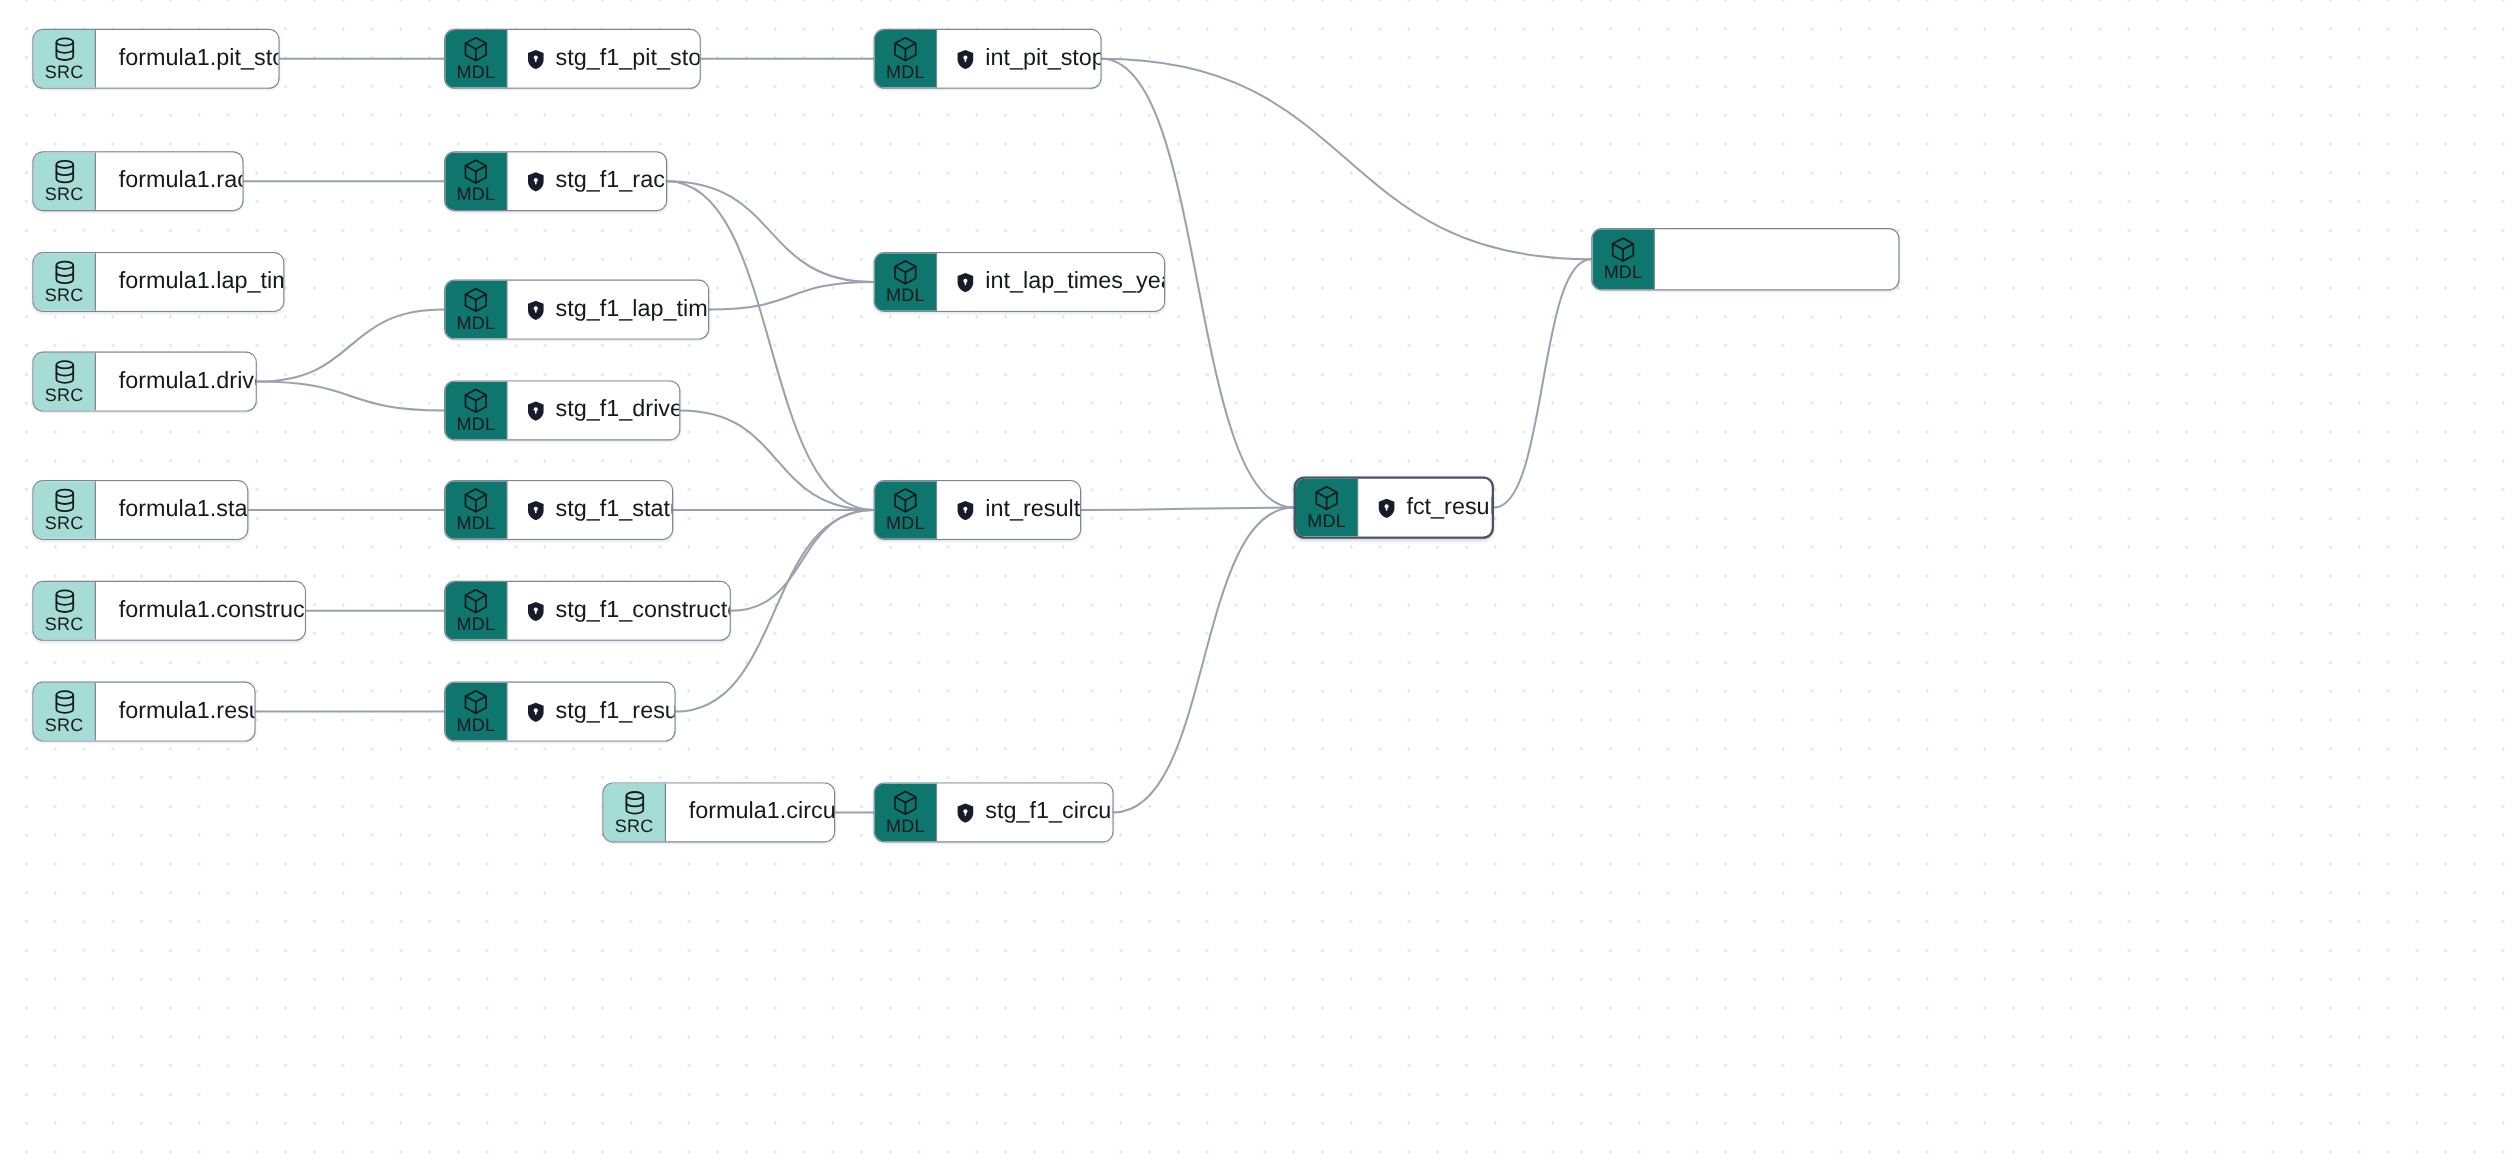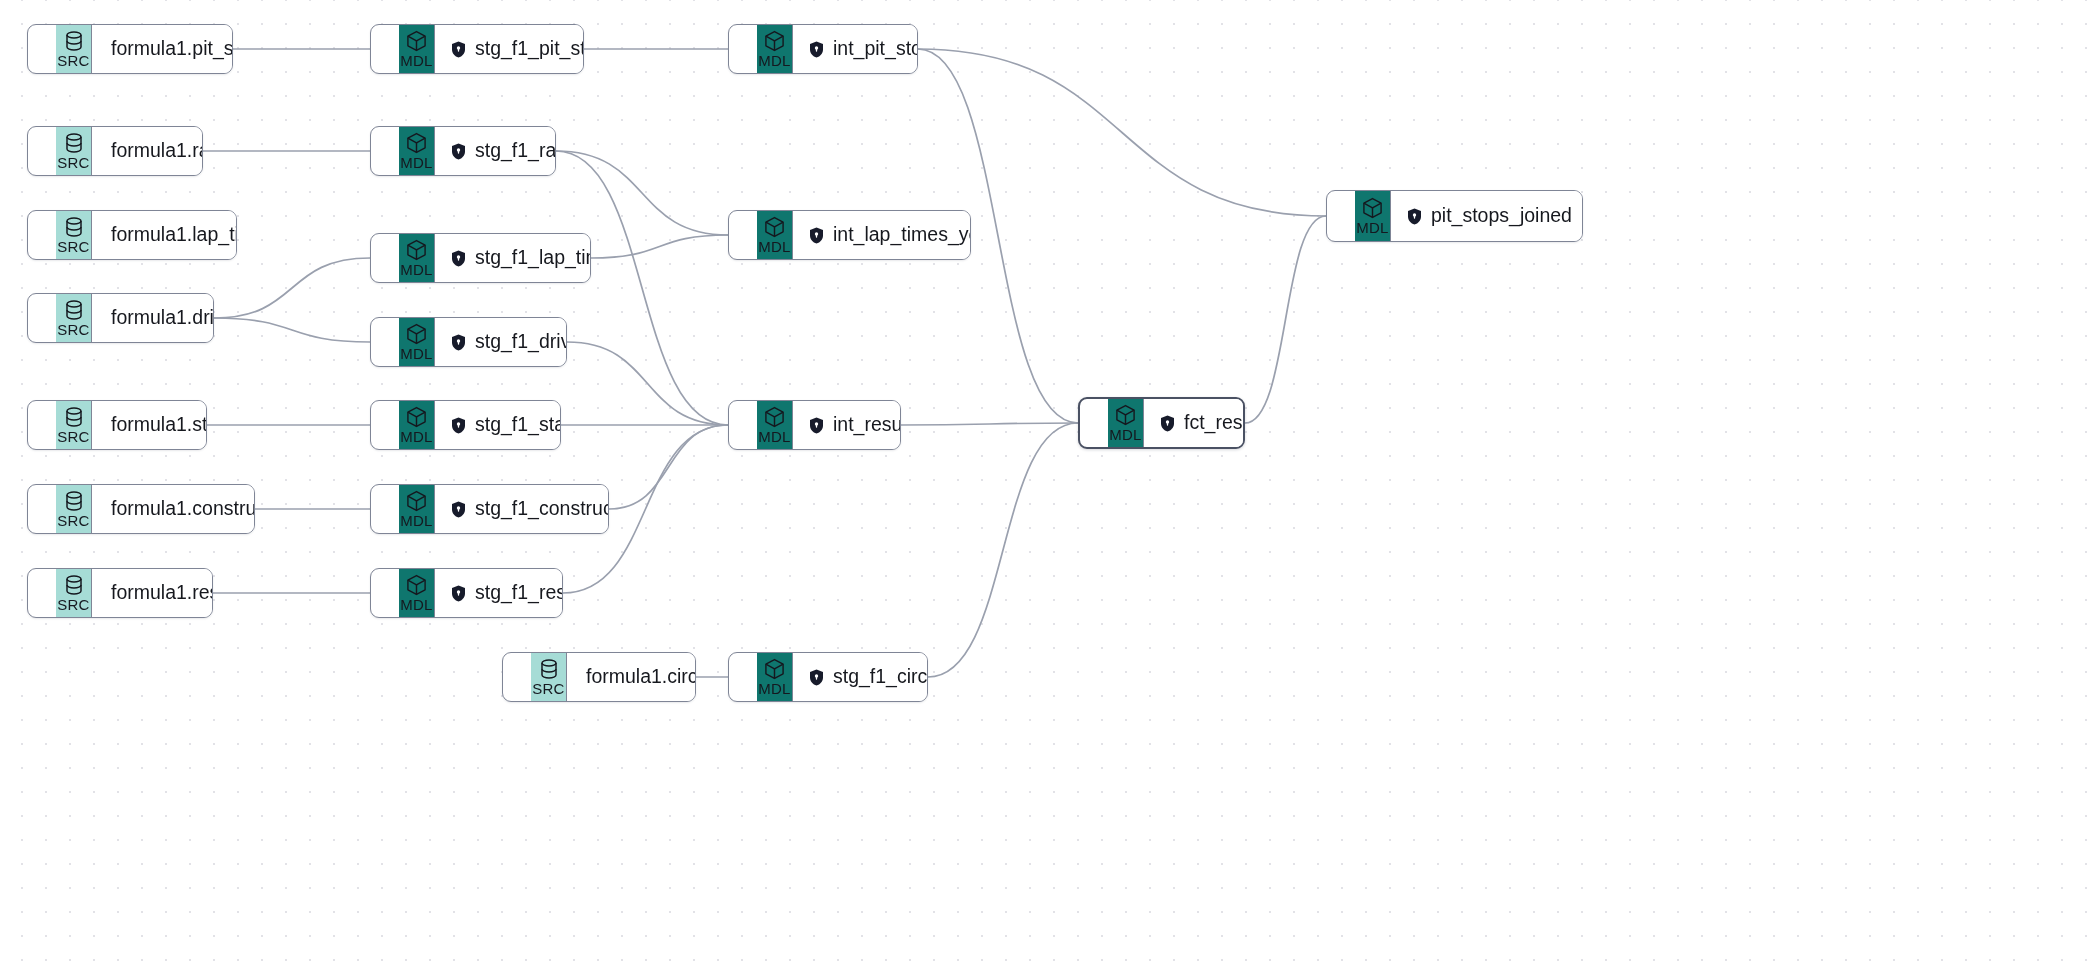--- a/index.html
+++ b/index.html
@@ -26,27 +26,26 @@
     box-sizing:border-box;
     border:1.6px solid #7f8596;
     border-radius:9px;
     background:#ffffff;
     box-shadow:0 1px 2px rgba(30,35,55,.10);
     overflow:hidden;
   }
   .node.selected{border:2.4px solid #4a5163;box-shadow:0 1px 3px rgba(30,35,55,.18);}
   .badge{
     flex:0 0 auto;
-    width:36px;
+    width:52px;
     display:flex;flex-direction:column;
     align-items:center;justify-content:center;
     gap:1px;
     border-right:1.6px solid #7f8596;
     box-sizing:border-box;
-    margin-left:28px;
   }
   .badge.src{background:#a6dcd6;}
   .badge.mdl{background:#0f766e;}
   .badge .glyph{display:block;height:22px;line-height:0;}
   .badge .glyph svg{display:block;}
   .badge .btxt{
     font-size:15px;
     font-weight:400;
     color:#15181f;
     letter-spacing:.2px;
@@ -488,25 +487,15 @@
         <div class="badge mdl">
           <span class="glyph">
             <svg width="21" height="22" viewBox="0 0 22 23" fill="none" stroke="#15181f" stroke-width="1.5" stroke-linejoin="round">
               <path d="M11 1.6 20 6.4v10.2L11 21.4 2 16.6V6.4z"></path>
               <path d="M2 6.4 11 11.3 20 6.4"></path>
               <path d="M11 11.3v10.1"></path>
             </svg>
           </span>
           <span class="btxt">MDL</span>
         </div>
-        <div class="body">
-          <span class="shield">
-            <svg width="15" height="17" viewBox="0 0 15 17" fill="#171b2b">
-              <path d="M7.5.6 14 3.1v5.4c0 4-2.8 6.9-6.5 8.1C3.8 15.4 1 12.5 1 8.5V3.1z"></path>
-              <circle cx="7.5" cy="7" r="1.7" fill="#ffffff"></circle>
-              <rect x="6.85" y="7.5" width="1.3" height="3.2" rx=".6" fill="#ffffff"></rect>
-            </svg>
-          </span>
-          <span class="label">pit_stops_joined</span>
-        </div>
       </div>
     </div>
 </div>
 
 </body></html>

